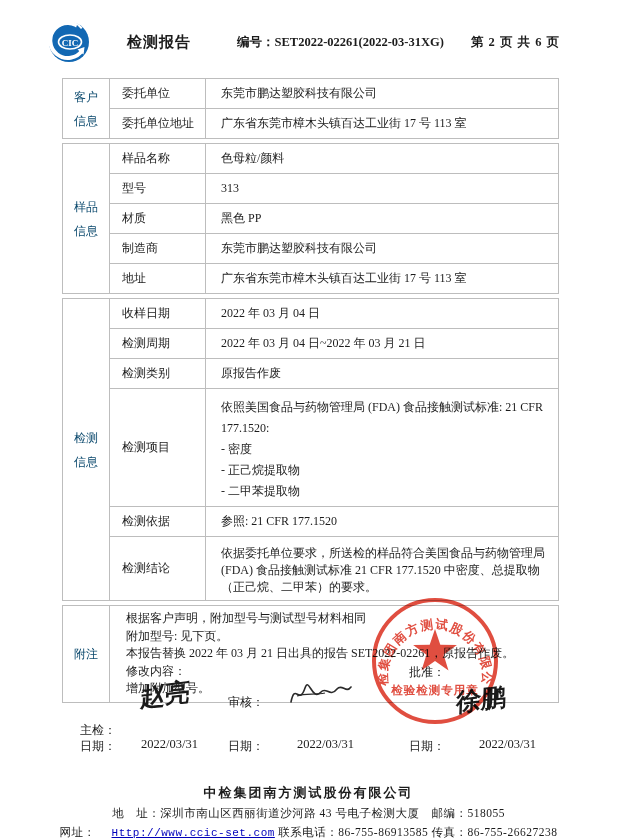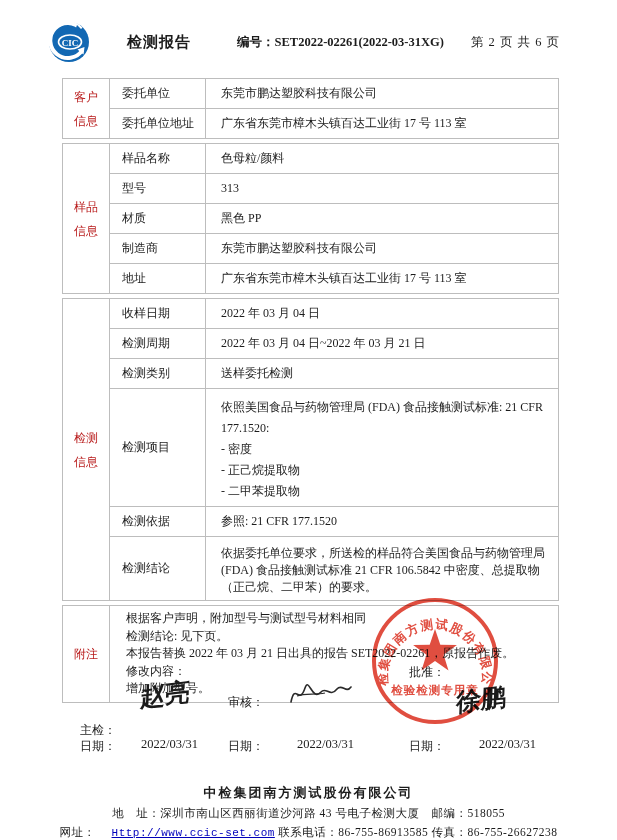--- a/index.html
+++ b/index.html
@@ -9,30 +9,30 @@
     color:#1c1c1c;position:relative;overflow:hidden;
   }
   .page{position:relative;width:617px;height:840px;background:#fff;}
 
   
   .hdr{position:absolute;top:20px;left:48px;right:57px;height:44px;
        display:flex;align-items:center;}
   .logo{width:42px;height:42px;flex:0 0 42px;}
   .hdr-title{font-size:15px;font-weight:bold;margin-left:37px;letter-spacing:1px;}
   .hdr-no{font-size:12.5px;font-weight:bold;margin-left:46px;white-space:nowrap;}
-  .hdr-page{font-size:12.5px;font-weight:normal;margin-left:auto;white-space:nowrap;letter-spacing:1px;}
+  .hdr-page{font-size:12.5px;font-weight:bold;margin-left:auto;white-space:nowrap;letter-spacing:1px;}
 
   
   .tables{position:absolute;left:62px;top:78px;width:497px;}
   table.sec{border-collapse:collapse;width:497px;table-layout:fixed;margin-bottom:4px;}
   table.sec td{border:1px solid #bdbdbd;font-size:12px;vertical-align:middle;
                overflow:hidden;}
   col.c-group{width:47px;}
   col.c-label{width:96px;}
-  td.group{text-align:center;line-height:24px;padding:2px 11px;color:#b91c1c;}
+  td.group{text-align:center;line-height:24px;padding:2px 11px;color:#0c4a6e;}
   td.lbl{padding:0 4px 0 12px;height:29px;}
   td.val{padding:0 8px 0 15px;height:29px;}
   td.multi{padding:8px 10px 4px 15px;vertical-align:top;}
   .pline{line-height:21px;}
   .concl{line-height:17px;padding-top:2px;}
   td.notes{padding:4px 10px 4px 16px;vertical-align:top;}
   .nline{line-height:17.5px;}
 
   
   .siglabel{position:absolute;font-size:12px;white-space:nowrap;}
@@ -133,53 +133,53 @@
         <td class="group" rowspan="6">检测信息</td>
         <td class="lbl">收样日期</td>
         <td class="val">2022 年 03 月 04 日</td>
       </tr>
       <tr>
         <td class="lbl">检测周期</td>
         <td class="val">2022 年 03 月 04 日~2022 年 03 月 21 日</td>
       </tr>
       <tr>
         <td class="lbl">检测类别</td>
-        <td class="val">送样委托检测</td>
+        <td class="val">原报告作废</td>
       </tr>
       <tr>
         <td class="lbl">检测项目</td>
         <td class="multi">
           <div class="pline">依照美国食品与药物管理局 (FDA) 食品接触测试标准: 21 CFR 177.1520:</div>
           <div class="pline">- 密度</div>
           <div class="pline">- 正己烷提取物</div>
           <div class="pline">- 二甲苯提取物</div>
         </td>
       </tr>
       <tr>
         <td class="lbl">检测依据</td>
         <td class="val">参照: 21 CFR 177.1520</td>
       </tr>
       <tr>
         <td class="lbl">检测结论</td>
-        <td class="multi concl">依据委托单位要求，所送检的样品符合美国食品与药物管理局 (FDA) 食品接触测试标准 21 CFR 106.5842 中密度、总提取物（正己烷、二甲苯）的要求。</td>
+        <td class="multi concl">依据委托单位要求，所送检的样品符合美国食品与药物管理局 (FDA) 食品接触测试标准 21 CFR 177.1520 中密度、总提取物（正己烷、二甲苯）的要求。</td>
       </tr>
     </tbody>
       </table>
 
     <table class="sec">
       <colgroup>
           <col class="c-group">
           <col>
         </colgroup>
       <tbody>
           <tr>
         <td class="group">附注</td>
         <td class="notes">
           <div class="nline">根据客户声明，附加型号与测试型号材料相同</div>
-          <div class="nline">检测结论: 见下页。</div>
+          <div class="nline">附加型号: 见下页。</div>
           <div class="nline">本报告替换 2022 年 03 月 21 日出具的报告 SET2022-02261，原报告作废。</div>
           <div class="nline">修改内容：</div>
           <div class="nline">增加附加型号。</div>
         </td>
       </tr>
     </tbody>
       </table>
   </div>
 
   <div>

